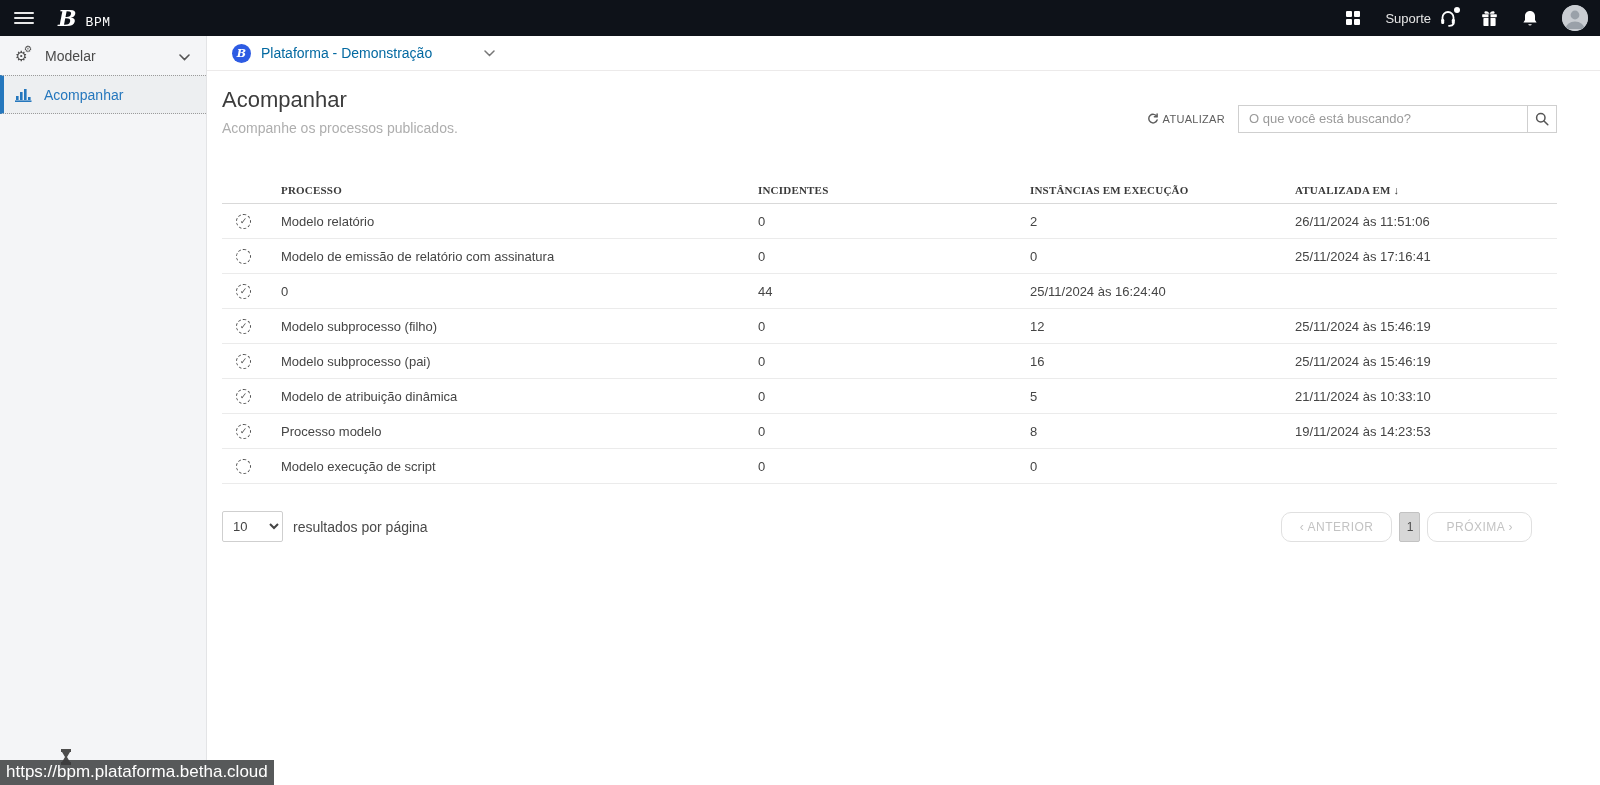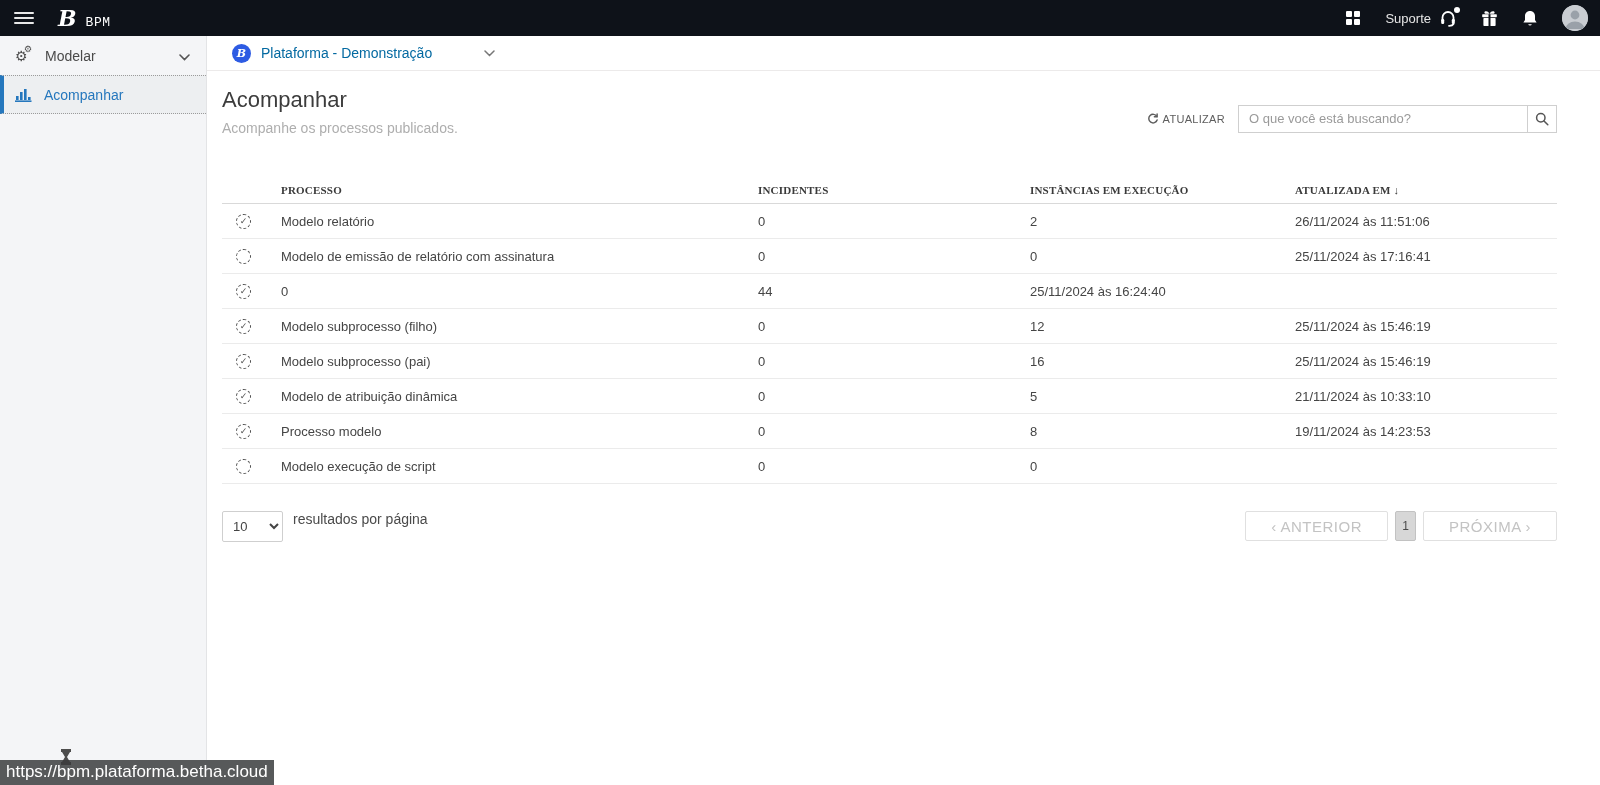--- a/index.html
+++ b/index.html
@@ -52,25 +52,25 @@
   .th { font-size:11px; font-weight:bold; color:#3a3a3a; letter-spacing:.2px; }
   .th.sortable { cursor:pointer; }
   .sort-arrow { font-size:11px; color:#3a3a3a; margin-left:3px; }
   .trow { height:35px; border-bottom:1px solid #ebebeb; cursor:pointer; }
   .cell { font-size:13px; color:#454545; }
   .icon-cell { display:flex; padding-left:14px; }
   .status-icon { width:15px; height:15px; border:1px dashed #4f4f4f; border-radius:50%; display:flex; align-items:center; justify-content:center; }
   .status-icon .check { font-size:9px; color:#4f4f4f; line-height:1; }
 
   
-  .pagination { display:flex; margin:27px 43px 0 15px; }
+  .pagination { display:flex; align-items:center; margin:27px 68px 0 15px; }
   .page-size-select { width:61px; height:31px; border:1px solid #cfcfcf; border-radius:2px; font-size:13px; color:#444; padding:0 6px; background:#fff; font-family:"Liberation Sans",sans-serif; }
   .per-page-label { margin-left:10px; font-size:14px; color:#4a4a4a; }
   .pager { margin-left:auto; display:flex; gap:7px; }
-  .pager-btn { height:30px; padding:0 25px; background:#fff; border:1px solid #e0e0e0; color:#c3c3c3; font-size:15px; letter-spacing:.5px; border-radius:2px; display:flex; align-items:center; cursor:default; font-family:"Liberation Sans",sans-serif; }
+  .pager-btn { height:30px; padding:0 18px; background:#fff; border:1px solid #e0e0e0; color:#c3c3c3; font-size:12px; letter-spacing:.5px; border-radius:10px; display:flex; align-items:center; cursor:default; font-family:"Liberation Sans",sans-serif; }
   .pager-current { height:30px; width:21px; background:#d7d7d7; border:1px solid #c2c2c2; color:#4a4a4a; font-size:12px; border-radius:2px; display:flex; align-items:center; justify-content:center; }
 
   
   .status-tooltip { position:absolute; left:0; bottom:0; background:#57595a; color:#fff; font-size:17px; padding:2px 6px 3px 6px; z-index:40; }
   .cursor-artifact { position:absolute; left:60px; bottom:16px; z-index:41; opacity:.9; }
 </style>
 </head>
 <body>
 
 <header class="topbar">

